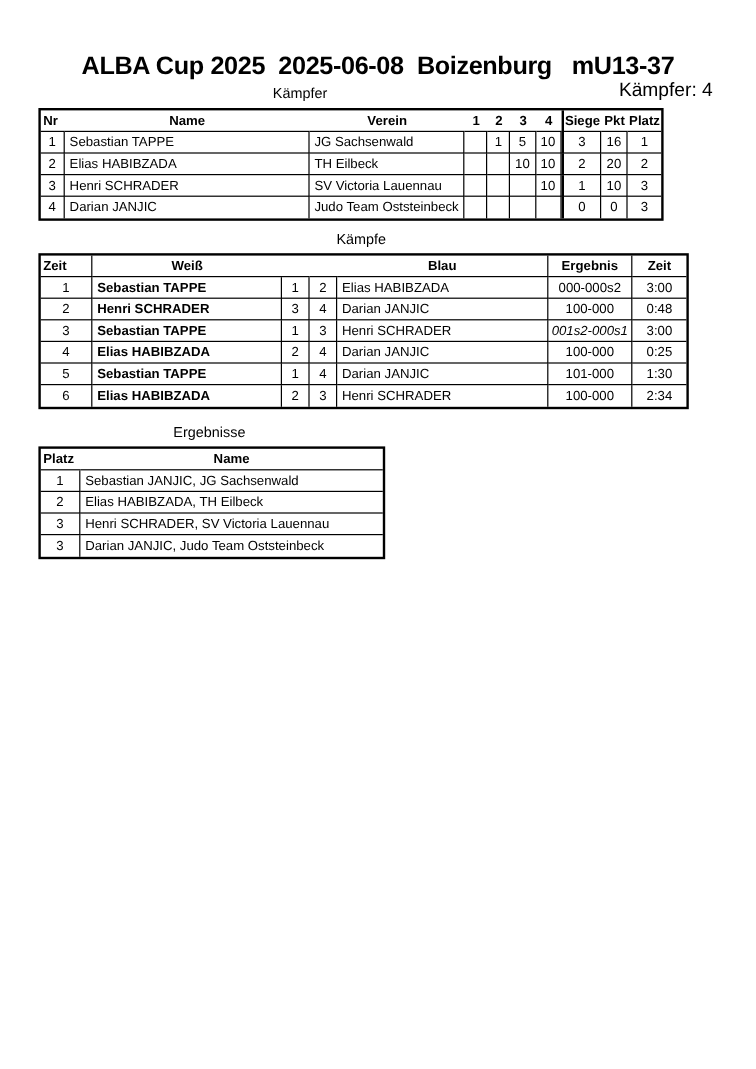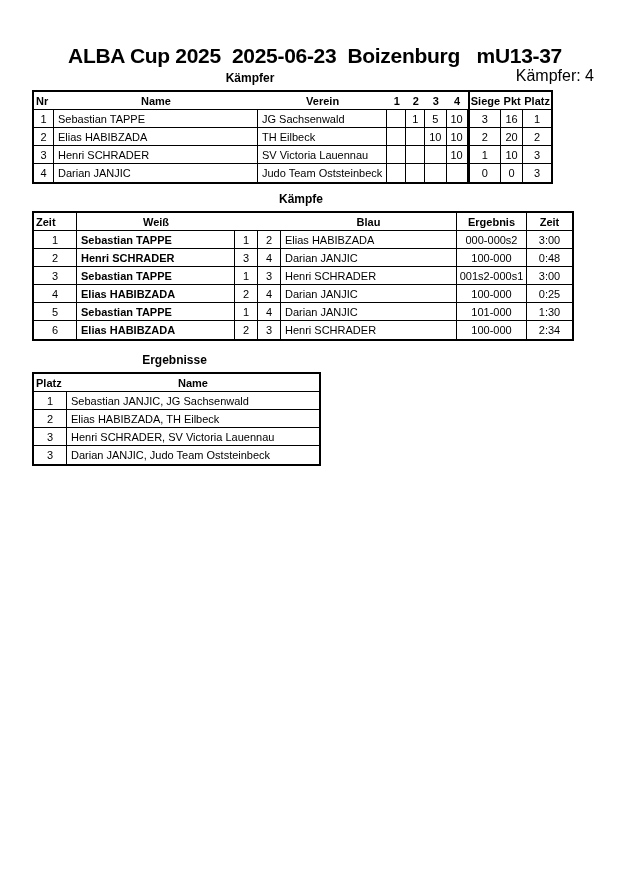--- a/index.html
+++ b/index.html
@@ -15,21 +15,21 @@
 
   .doc-title {
     left: 0; top: 44px; width: 630px;
     text-align: center;
     font-size: 21px; font-weight: bold;
     letter-spacing: -0.3px;
     white-space: pre;
   }
   .sec-title {
     text-align: center;
-    font-size: 12px; font-weight: bold;
+    font-size: 12px; font-weight: normal;
     white-space: pre;
   }
   .fighter-count {
     top: 67px; right: 36px;
     font-size: 16px;
     text-align: right;
   }
 
   table.doc-table {
     border-collapse: separate;
@@ -61,21 +61,21 @@
   }
   .doc-table th.sep { border-right: 1px solid #000; }
   .doc-table .thick-l { border-left: 2px solid #000; }
   .doc-table th.hl { text-align: left; padding-left: 2px; }
   .c { text-align: center !important; }
   .bold { font-weight: bold; }
 </style>
 </head>
 <body>
 
-<div class="abs doc-title">ALBA Cup 2025  2025-06-23  Boizenburg   mU13-37</div>
+<div class="abs doc-title">ALBA Cup 2025  2025-06-08  Boizenburg   mU13-37</div>
 <div class="abs fighter-count">Kämpfer: 4</div>
 
 <div class="abs sec-title" style="left:32px; top:71px; width:436px;">Kämpfer</div>
 
 <div class="abs" style="left:32px; top:90px;">
   <table class="doc-table">
     <colgroup>
       <col style="width:20px">
         <col style="width:204px">
         <col style="width:125px">
@@ -196,21 +196,21 @@
         <td>Darian JANJIC</td>
         <td class="c">100-000</td>
         <td class="c">0:48</td>
       </tr>
       <tr>
         <td class="c">3</td>
         <td class="bold">Sebastian TAPPE</td>
         <td class="c">1</td>
         <td class="c">3</td>
         <td>Henri SCHRADER</td>
-        <td class="c" style="padding:0 1px;">001s2-000s1</td>
+        <td class="c" style="padding:0 1px;font-style:italic;">001s2-000s1</td>
         <td class="c">3:00</td>
       </tr>
       <tr>
         <td class="c">4</td>
         <td class="bold">Elias HABIBZADA</td>
         <td class="c">2</td>
         <td class="c">4</td>
         <td>Darian JANJIC</td>
         <td class="c">100-000</td>
         <td class="c">0:25</td>

